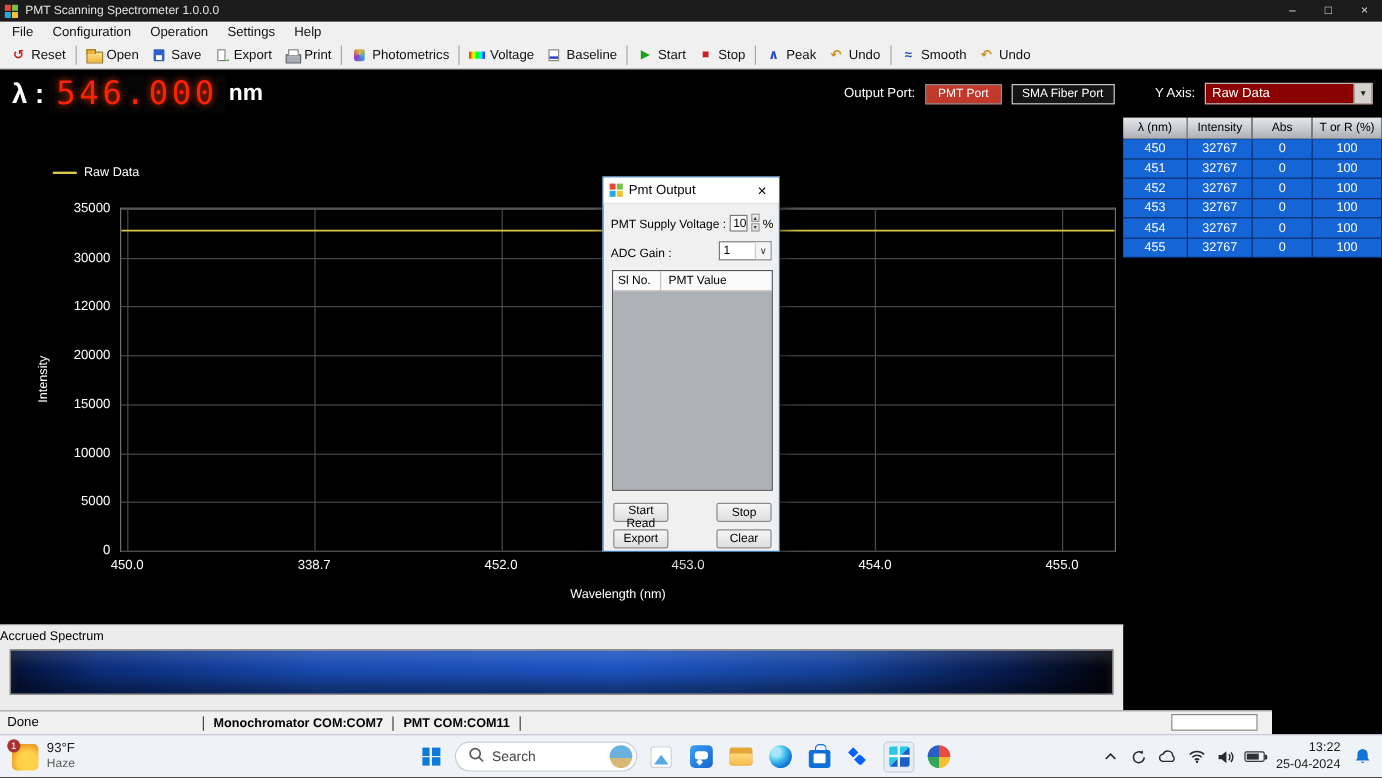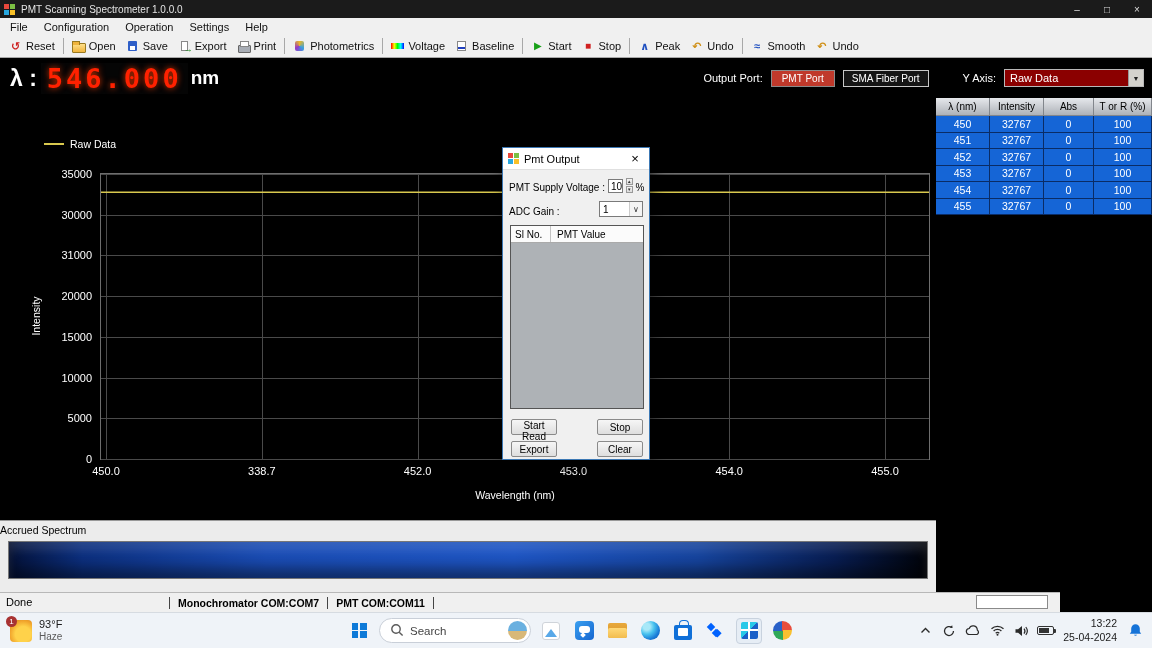--- a/index.html
+++ b/index.html
@@ -39,21 +39,21 @@
   .print-icon::before{content:"";position:absolute;left:1px;top:5px;width:11px;height:6px;background:#a8adb5;border:1px solid #666;border-radius:1px}
   .print-icon::after{content:"";position:absolute;left:3px;top:1px;width:7px;height:4px;background:#fff;border:1px solid #888}
   .photometrics-icon::before{content:"";position:absolute;inset:1px 2px;background:conic-gradient(#e8b828,#38a0e0,#9838c8,#e8b828);border-radius:2px}
   .spectrum-icon::before{content:"";position:absolute;inset:3px 0;background:linear-gradient(90deg,#f00,#ff0,#0f0,#0ff,#00f)}
   .baseline-icon::before{content:"";position:absolute;inset:1px 2px;background:#fff;border:1px solid #888}
   .baseline-icon::after{content:"";position:absolute;left:3px;right:3px;top:7px;height:2px;background:#2040c0}
 
   
   .waveband{position:absolute;left:0;right:0;top:58px;height:40px;background:#000;display:flex;align-items:center}
   .lambda{color:#fff;font-size:23px;margin-left:10px;font-weight:700}
-  .led{margin-left:4px;font-family:"DejaVu Sans Mono",monospace;font-weight:700;font-size:27px;letter-spacing:3px;color:var(--led-red,#ff2100);background:#050505;padding:0 6px;text-shadow:0 0 6px rgba(255,60,0,.85)}
+  .led{margin-left:4px;font-family:"DejaVu Sans Mono",monospace;font-weight:400;font-size:27px;letter-spacing:3px;color:var(--led-red,#ff2100);background:#050505;padding:0 6px;text-shadow:0 0 6px rgba(255,60,0,.85)}
   .nm{color:#fff;font-size:19px;font-weight:700;margin-left:3px}
   .out-controls{position:absolute;right:8px;top:0;height:100%;display:flex;align-items:center;gap:8px;font-size:11px;color:#fff}
   .pmt-btn{background:var(--pmt-port-red,#c0392b);color:#fff;border:1px solid #8a8a8a;font-size:10px;padding:2px 10px;font-family:inherit}
   .sma-btn{background:#151515;color:#fff;border:1px solid #c8c8c8;font-size:10px;padding:2px 8px;font-family:inherit}
   .yaxis-lb{margin-left:26px}
   .yaxis-dd{width:140px;height:18px;background:var(--y-axis-maroon,#8b0000);border:1px solid #b8b8b8;color:#fff;display:flex;align-items:center;font-size:11px;padding-left:5px;position:relative}
   .dd-arrow{position:absolute;right:0;top:0;bottom:0;width:15px;background:#d4d2cd;border-left:1px solid #999;display:flex;align-items:center;justify-content:center}
   .dd-arrow::before{content:"▼";font-size:7px;color:#222}
 
   
@@ -280,21 +280,21 @@
         <div class="ytick" style="top: 285px;">0</div>
         <div class="gl-h" style="top: 244.286px;"></div>
         <div class="ytick" style="top: 244.286px;">5000</div>
         <div class="gl-h" style="top: 203.571px;"></div>
         <div class="ytick" style="top: 203.571px;">10000</div>
         <div class="gl-h" style="top: 162.857px;"></div>
         <div class="ytick" style="top: 162.857px;">15000</div>
         <div class="gl-h" style="top: 122.143px;"></div>
         <div class="ytick" style="top: 122.143px;">20000</div>
         <div class="gl-h" style="top: 81.4286px;"></div>
-        <div class="ytick" style="top: 81.4286px;">31000</div>
+        <div class="ytick" style="top: 81.4286px;">12000</div>
         <div class="gl-h" style="top: 40.7143px;"></div>
         <div class="ytick" style="top: 40.7143px;">30000</div>
         <div class="gl-h" style="top: 0px;"></div>
         <div class="ytick" style="top: 0px;">35000</div>
         <div class="gl-v" style="left: 5px;"></div>
         <div class="xtick" style="left: 5px;">450.0</div>
         <div class="gl-v" style="left: 160.8px;"></div>
         <div class="xtick" style="left: 160.8px;">338.7</div>
         <div class="gl-v" style="left: 316.6px;"></div>
         <div class="xtick" style="left: 316.6px;">452.0</div>

